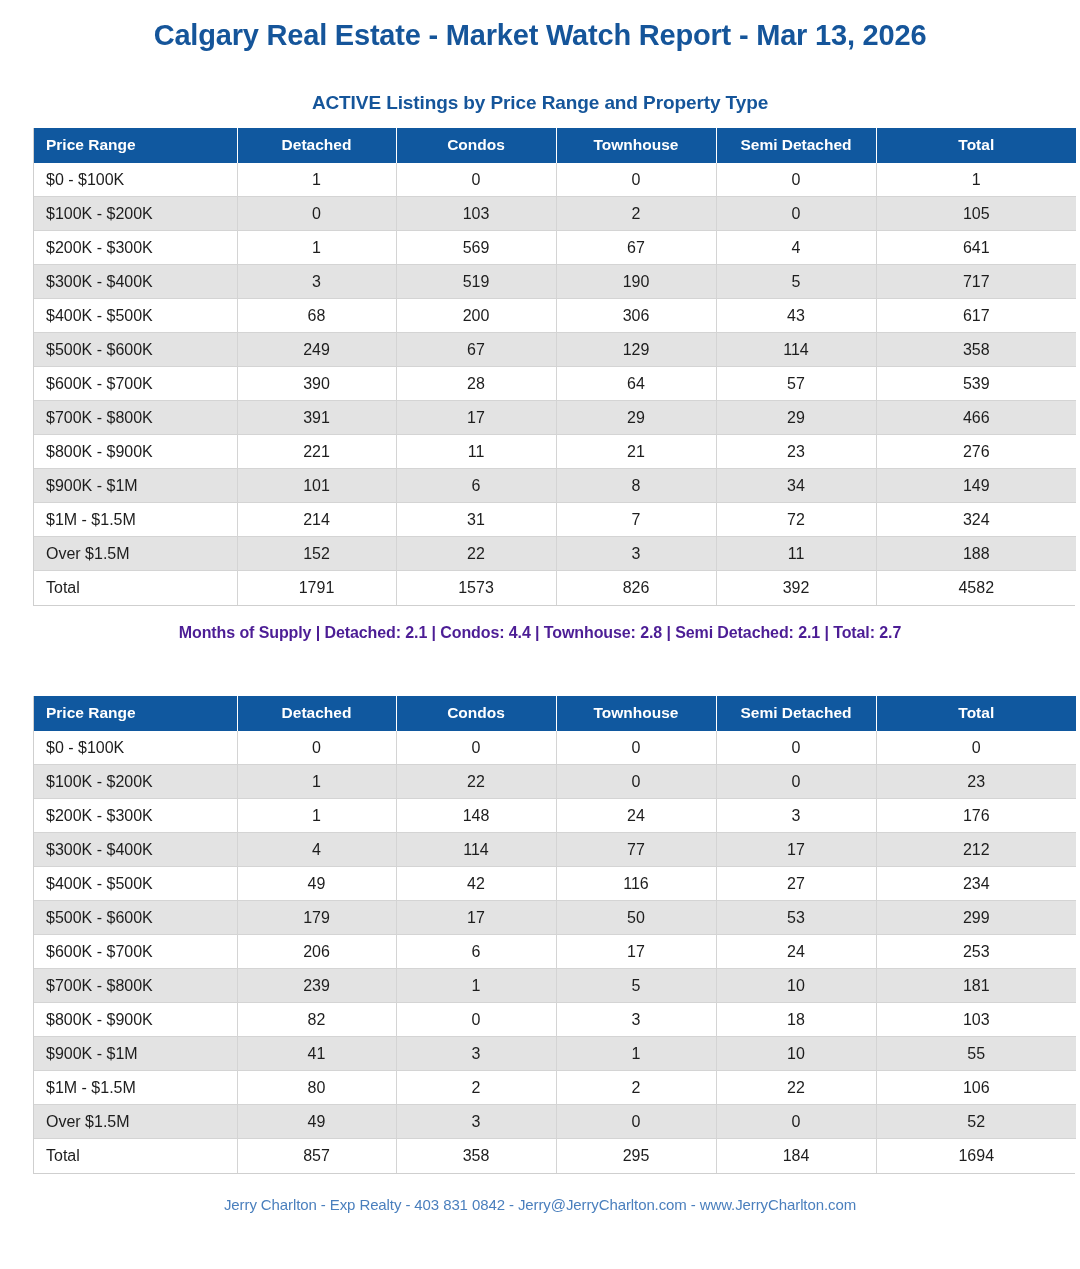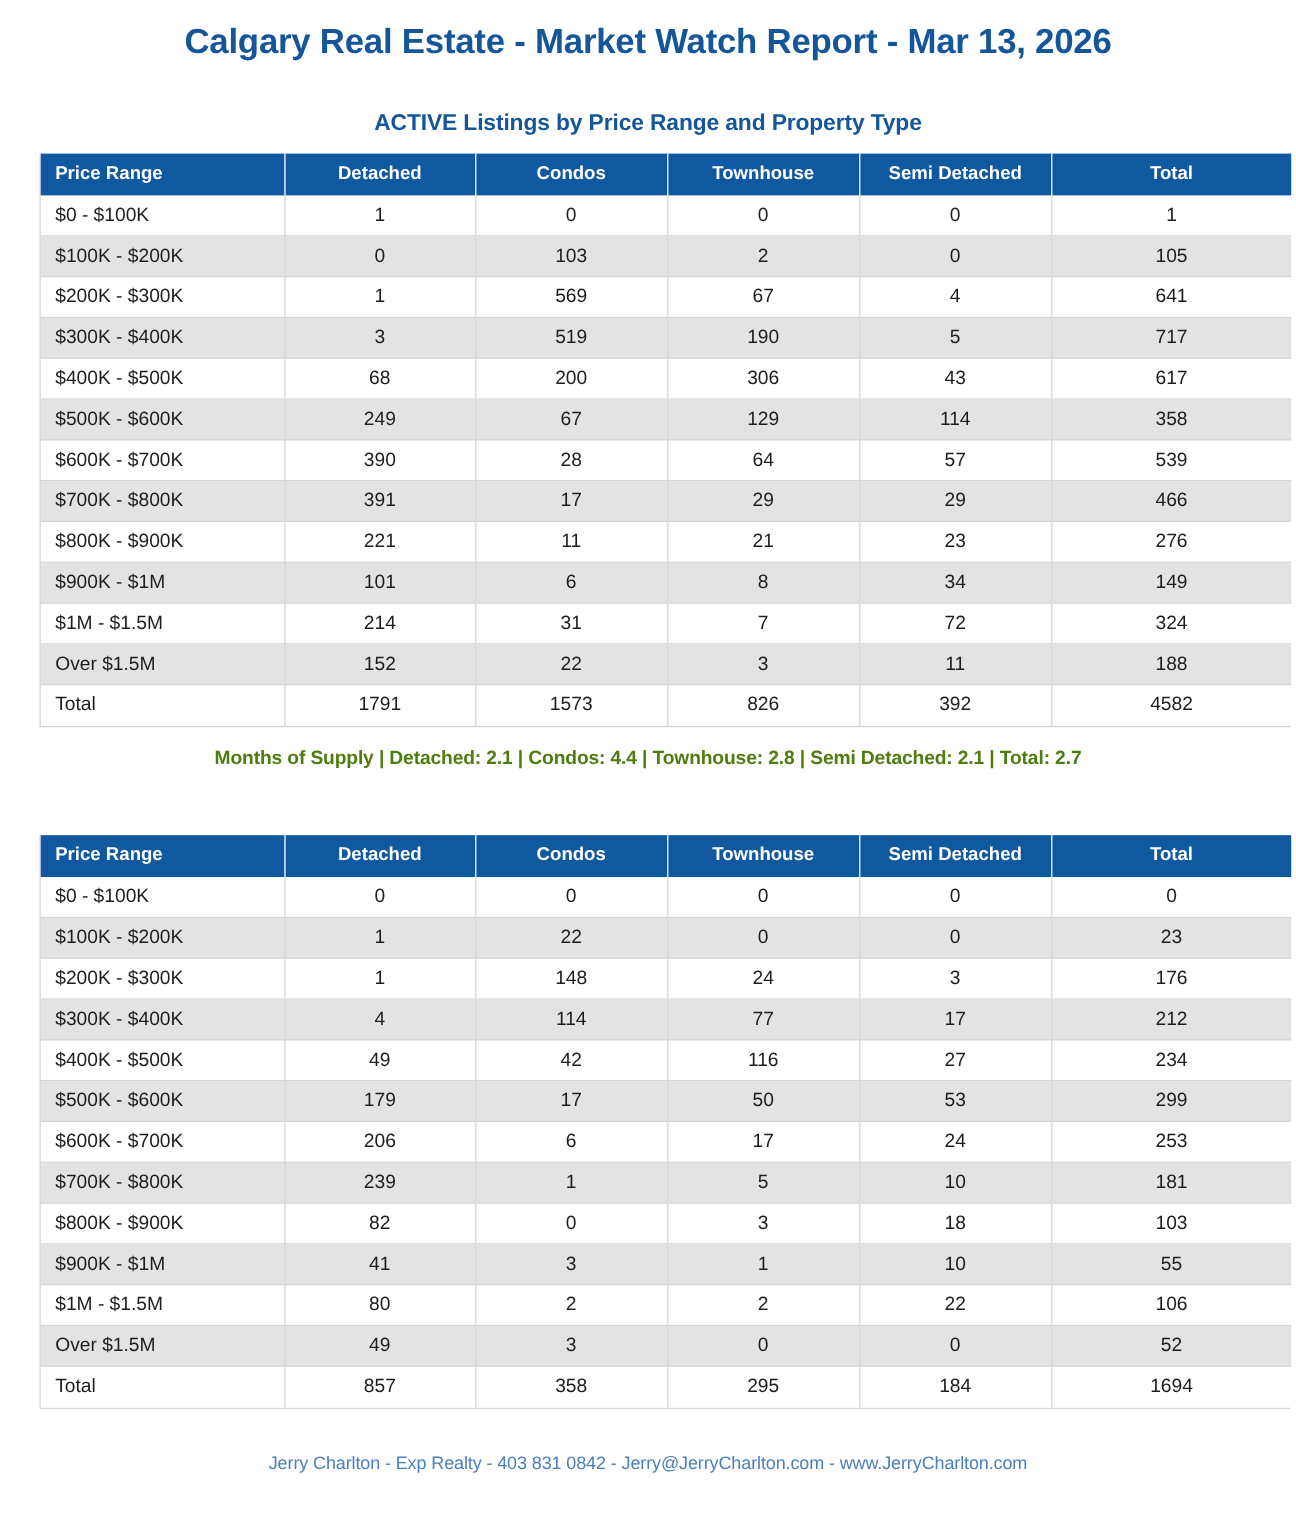--- a/index.html
+++ b/index.html
@@ -100,21 +100,21 @@
 
   .tbl-border {
     border: 1px solid #cfcfcf;
     border-top: none;
     box-sizing: border-box;
     width: 1042px;
   }
 
   .supply-line {
     text-align: center;
-    color: #4d7c0f;
+    color: #4c1d95;
     font-size: 16px;
     font-weight: bold;
     letter-spacing: -0.1px;
   }
 
   .footer-line {
     text-align: center;
     color: #4a7fbd;
     font-size: 15px;
     letter-spacing: -0.1px;
@@ -391,15 +391,15 @@
                 <td>295</td>
                 <td>184</td>
                 <td>1694</td>
               </tr>
             </tbody>
         </table>
       </div>
     </div>
   </div>
 
-  <div class="footer-line" style="margin-top:37px;">Jerry Charlton - Exp Realty - 403 831 0842 - Jerry@JerryCharlton.com - www.JerryCharlton.com</div>
+  <div class="footer-line" style="margin-top:22px;">Jerry Charlton - Exp Realty - 403 831 0842 - Jerry@JerryCharlton.com - www.JerryCharlton.com</div>
 
 </div>
 
 </body></html>

